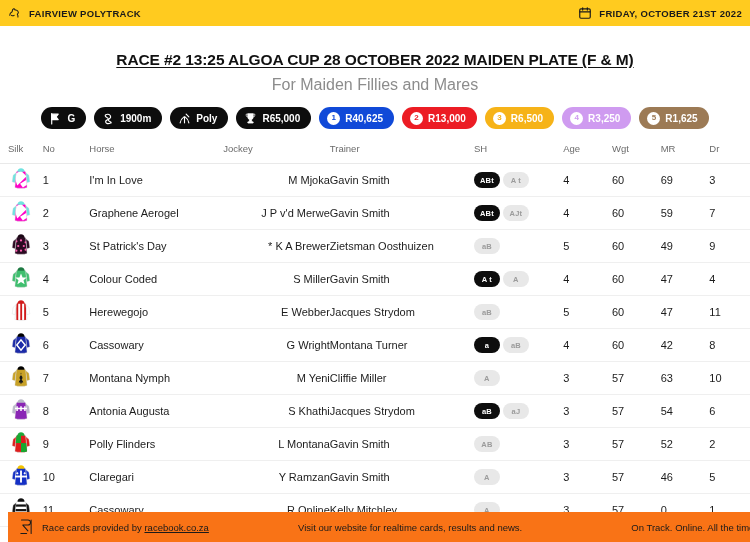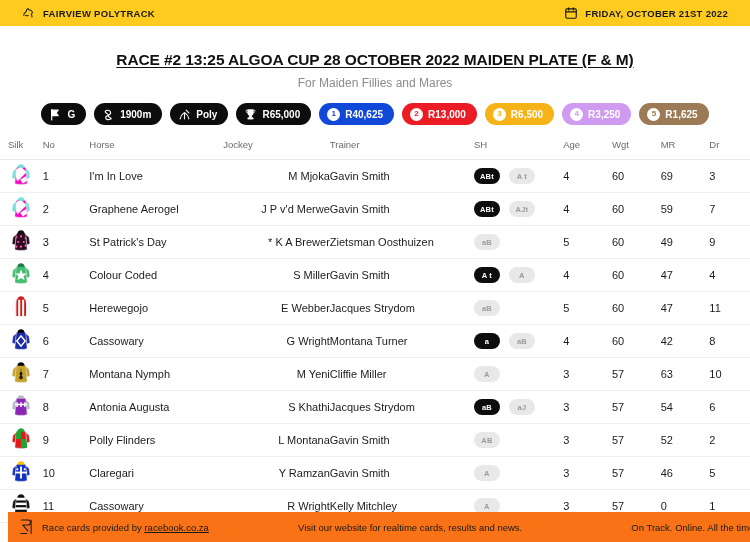--- a/index.html
+++ b/index.html
@@ -10,21 +10,21 @@
     overflow: hidden;
   }
 
   
   .topbar {
     height: 26px;
     background: #FFCB1F;
     display: flex;
     align-items: center;
     justify-content: space-between;
-    padding: 0 22px;
+    padding: 0 8px;
   }
   .topbar-left, .topbar-right {
     display: flex; align-items: center; gap: 7px;
   }
   .topbar-text {
     font-size: 9.5px;
     font-weight: bold;
     letter-spacing: 0.3px;
     color: #1a1a1a;
   }
@@ -34,21 +34,21 @@
   .title-wrap { padding-top: 25px; text-align: center; }
   .race-title {
     font-size: 15.5px;
     font-weight: bold;
     color: #111;
     text-decoration: underline;
     text-underline-offset: 2px;
     letter-spacing: -0.1px;
   }
   .race-sub {
-    font-size: 12px;
+    font-size: 16px;
     color: #8c8c8c;
     margin-top: 7px;
   }
 
   
   .pills {
     display: flex;
     justify-content: center;
     align-items: center;
     gap: 8px;
@@ -101,21 +101,21 @@
   .c-jock  { width: 105px; text-align: right; }
   .c-train { width: 142px; }
   .c-sh    { width: 88px; }
   .c-age   { width: 48px; }
   .c-wgt   { width: 48px; }
   .c-mr    { width: 48px; }
   .c-dr    { width: 40px; }
 
   .silk-svg { width: 26px; height: 26px; display: block; }
 
-  .shwrap { display: flex; gap: 9px; align-items: flex-start; }
+  .shwrap { display: flex; gap: 3px; align-items: flex-start; }
   .shbadge {
     min-width: 26px;
     height: 16px;
     padding: 0 6px;
     border-radius: 8px;
     font-size: 7.5px;
     font-weight: bold;
     display: inline-flex;
     align-items: center;
     justify-content: center;
@@ -615,21 +615,21 @@
       <rect x="4" y="8" width="22" height="2.4"></rect>
               <rect x="4" y="13" width="22" height="2.4"></rect>
               <rect x="4" y="18" width="22" height="2.4"></rect>
             </g>
     <path d="M10.5 4.2 C10.5 2.4 12 1.4 14 1.4 C16 1.4 17.5 2.4 17.5 4.2 Z" fill="#111111"></path>
     <rect x="10.2" y="3.9" width="7.6" height="1.1" rx="0.4" fill="#111111"></rect>
   </svg>
         </td>
         <td class="c-no">11</td>
         <td class="c-horse">Cassowary</td>
-        <td class="c-jock">R Wright</td>
+        <td class="c-jock">R Online</td>
         <td class="c-train">Kelly Mitchley</td>
         <td class="c-sh">
           <div class="shwrap">
             <span class="shbadge off">A</span>
           </div>
         </td>
         <td class="c-age">3</td>
         <td class="c-wgt">57</td>
         <td class="c-mr">0</td>
         <td class="c-dr">1</td>

